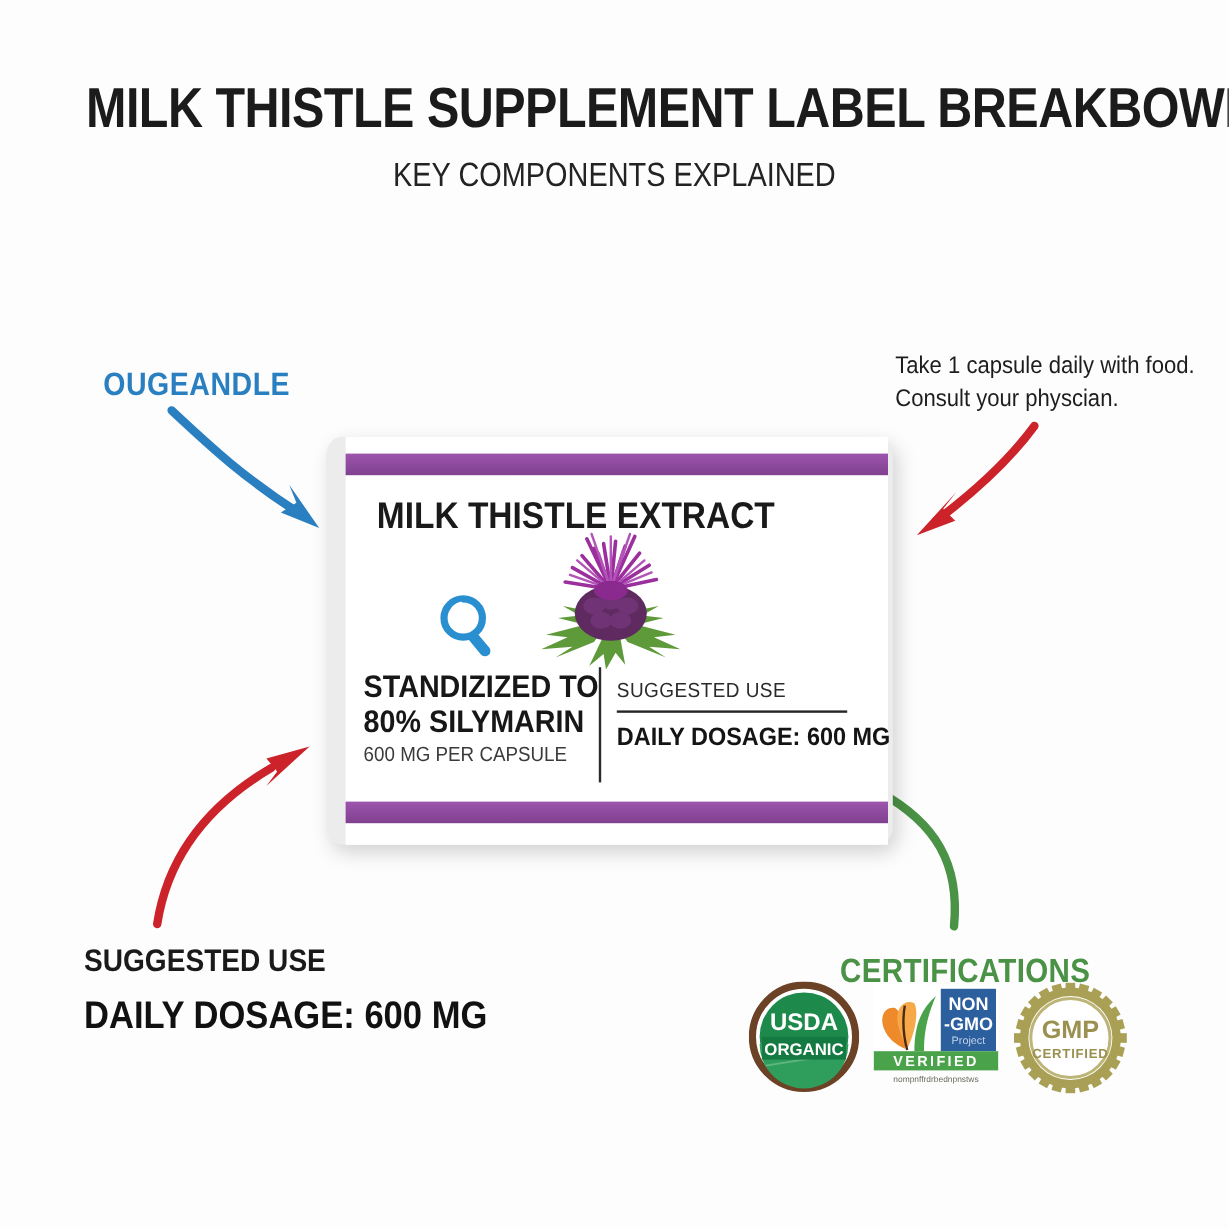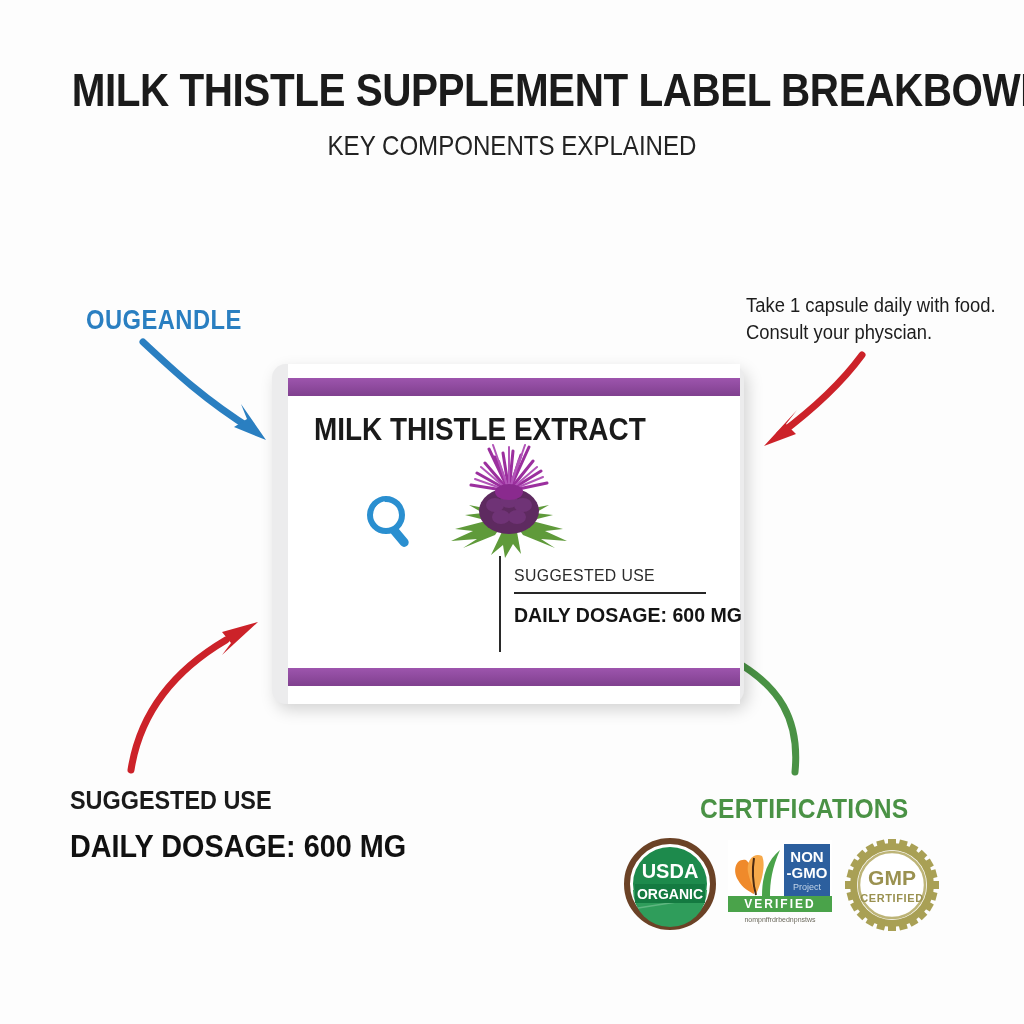--- a/index.html
+++ b/index.html
@@ -246,21 +246,21 @@
   #arrows {
     position: absolute;
     inset: 0;
     pointer-events: none;
   }
 
   
   #badges {
     position: absolute;
     left: 618px;
-    top: 834px;
+    top: 814px;
     width: 330px;
     height: 104px;
   }
   .badge { position: absolute; }
   #badge-usda   { left: 6px;   top: 4px;  width: 92px; height: 92px; }
   #badge-nongmo { left: 110px; top: 6px;  width: 104px; height: 88px; }
   #badge-gmp    { left: 226px; top: 4px;  width: 96px;  height: 94px; }
 </style>
 </head>
 <body>
@@ -348,20 +348,25 @@
       <path d="M62 48 L90 24"></path>
         <path d="M62 48 L28 36"></path>
         <path d="M62 48 L96 34"></path>
       <path d="M62 48 L62 4"></path>
         <path d="M62 48 L46 2"></path>
         <path d="M62 48 L78 2"></path>
     </g>
     <ellipse cx="62" cy="49" rx="14" ry="8" fill="#8a2a8e"></ellipse>
   </svg>
 
+  <div class="info-left">
+    <div class="l1">STANDIZIZED TO</div>
+    <div class="l2">80% SILYMARIN</div>
+    <div class="l3">600 MG PER CAPSULE</div>
+  </div>
 
   <div id="label-divider"></div>
 
   <div class="info-right">
     <div class="hdr">SUGGESTED USE</div>
     <div class="rule"></div>
     <div class="dose">DAILY DOSAGE: 600 MG</div>
   </div>
 
   <div class="callout-blue">OUGEANDLE</div>

